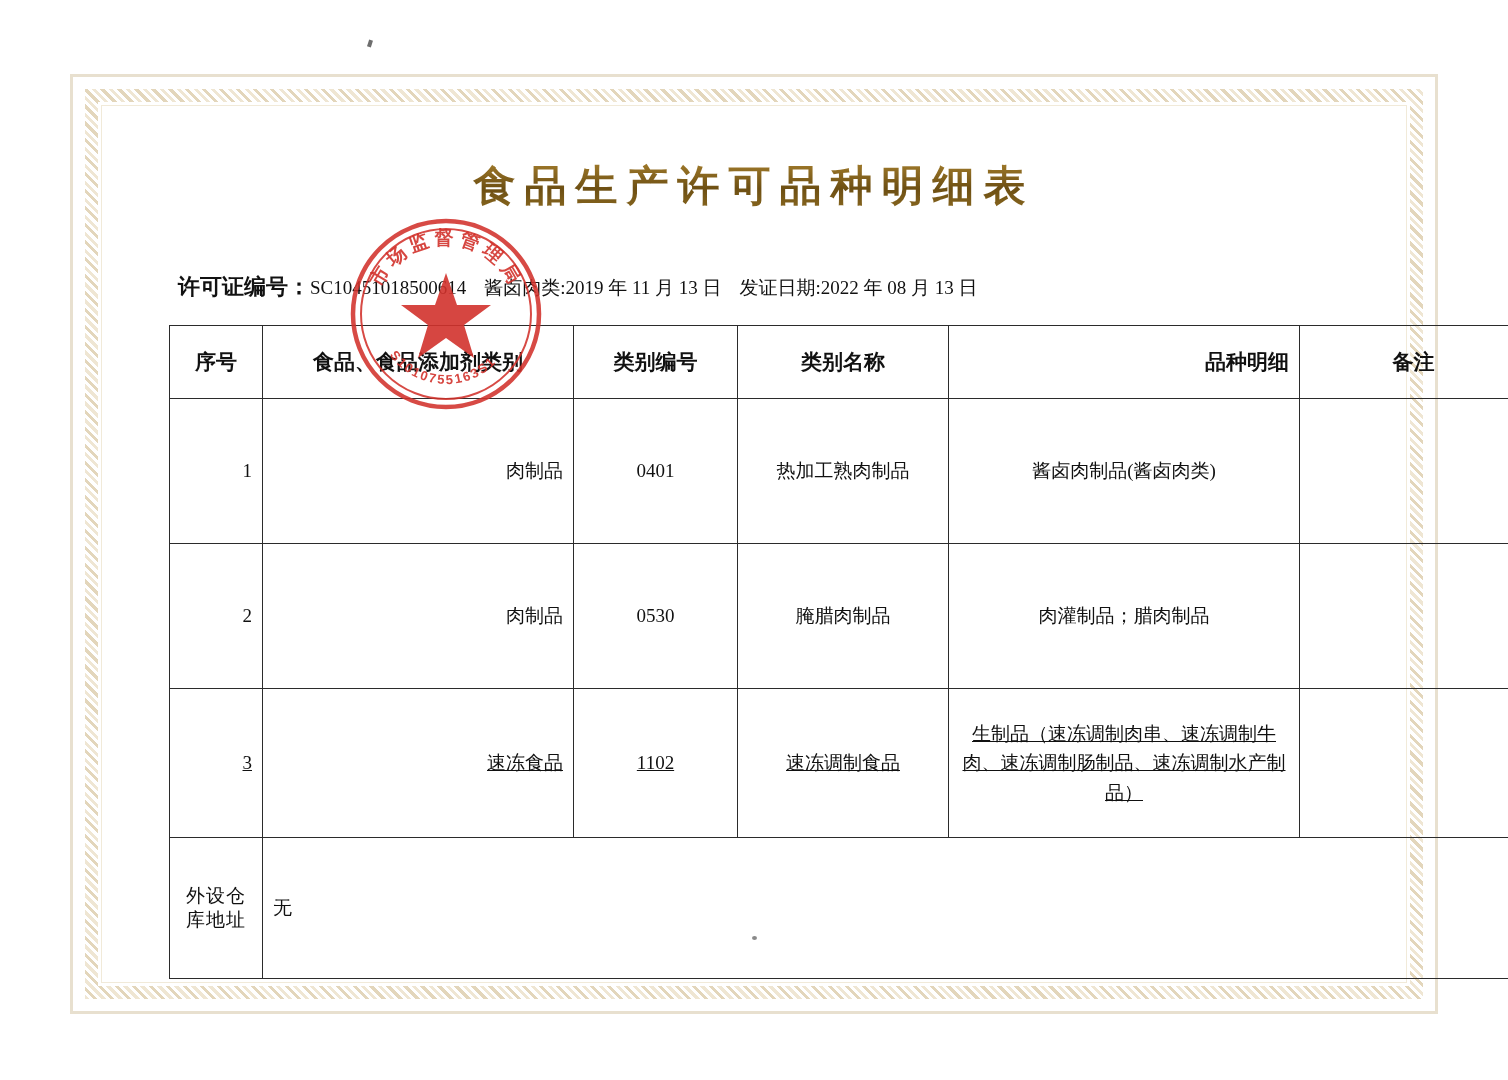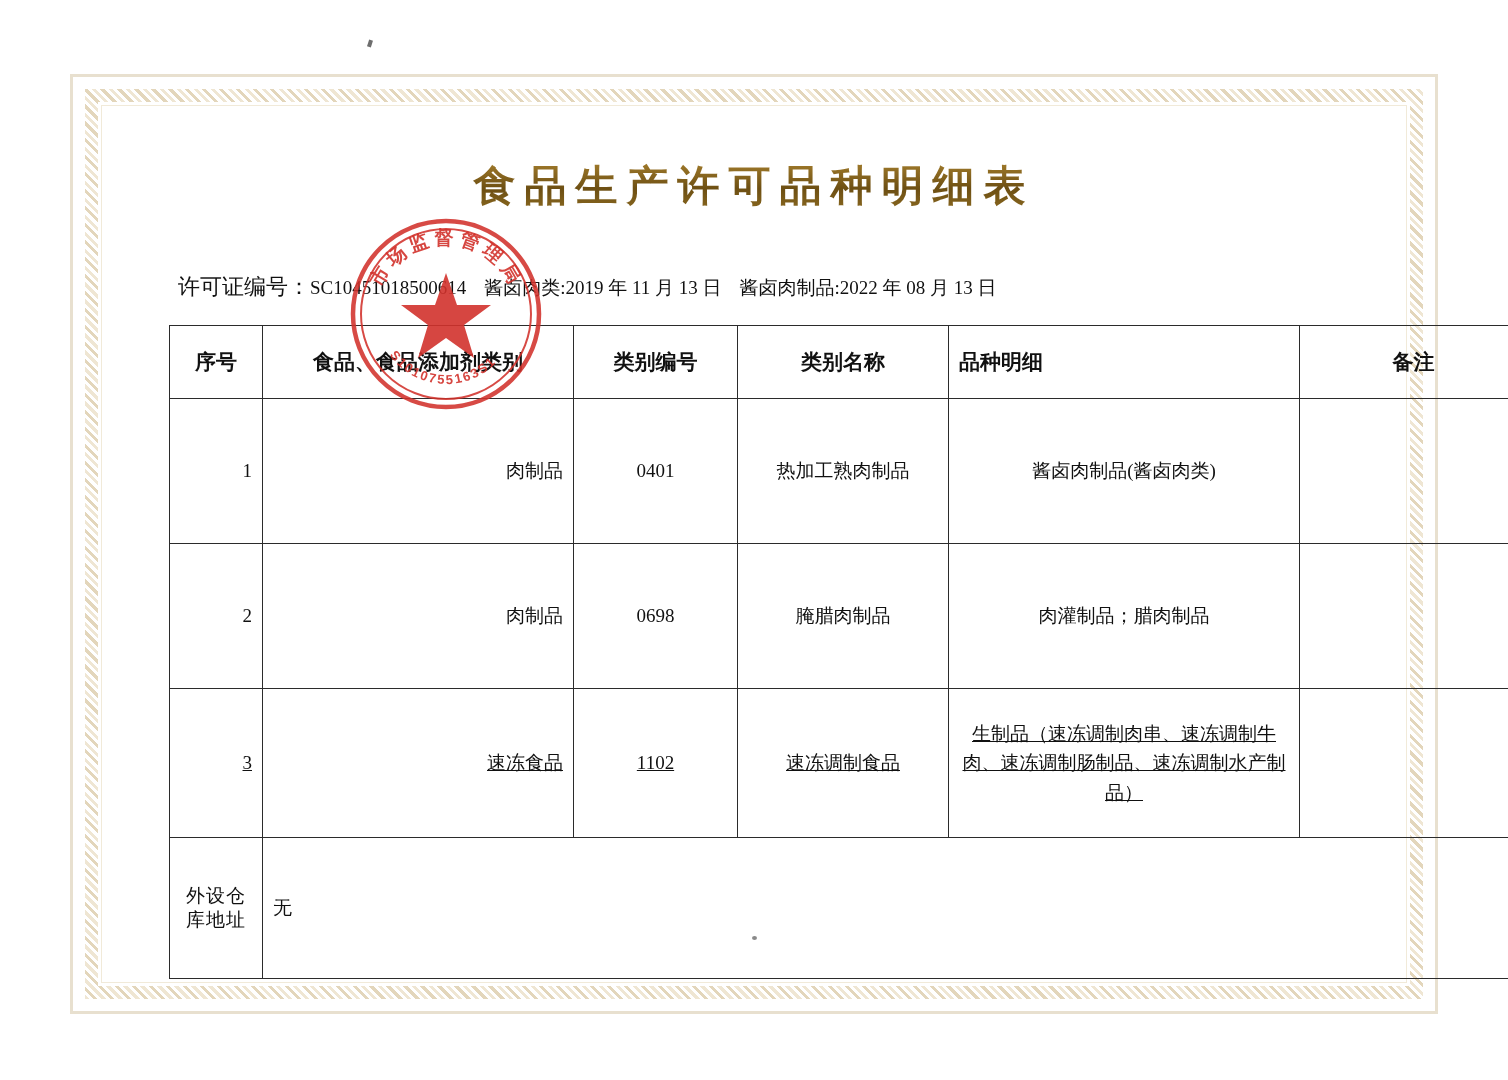--- a/index.html
+++ b/index.html
@@ -81,21 +81,21 @@
   .meta-row {
     position: absolute;
     left: 178px;
     top: 272px;
     width: 1200px;
     font-size: 19px;
     white-space: nowrap;
   }
   .meta-label {
     font-size: 22px;
-    font-weight: normal;
+    font-weight: bold;
   }
   .meta-text {
     font-size: 19px;
   }
   .meta-gap { display: inline-block; width: 18px; }
 
   
   table.spec {
     position: absolute;
     left: 137px;
@@ -178,47 +178,47 @@
 </div>
 
 <div class="dot-top"></div>
 <div class="dot-bottom"></div>
 
 <div class="content">
 
   <div class="title">食品生产许可品种明细表</div>
 
   <div class="meta-row">
-    <span class="meta-label">许可证编号：</span><span class="meta-text">SC10451018500614</span><span class="meta-gap"></span><span class="meta-text">酱卤肉类:</span><span class="meta-text">2019 年 11 月 13 日</span><span class="meta-gap"></span><span class="meta-text">酱卤肉制品:</span><span class="meta-text">2022 年 08 月 13 日</span>
+    <span class="meta-label">许可证编号：</span><span class="meta-text">SC10451018500614</span><span class="meta-gap"></span><span class="meta-text">酱卤肉类:</span><span class="meta-text">2019 年 11 月 13 日</span><span class="meta-gap"></span><span class="meta-text">发证日期:</span><span class="meta-text">2022 年 08 月 13 日</span>
   </div>
 
   <table class="spec">
     <thead>
       <tr>
         <th class="c-no">序号</th>
         <th class="c-cat">食品、食品添加剂类别</th>
         <th class="c-code">类别编号</th>
         <th class="c-name">类别名称</th>
-        <th class="c-detail" style="text-align:left">品种明细</th>
+        <th class="c-detail" style="text-align:right">品种明细</th>
         <th class="c-remark">备注</th>
       </tr>
     </thead>
     <tbody>
       <tr class="data-row">
         <td class="c-no">1</td>
         <td class="c-cat">肉制品</td>
         <td class="c-code">0401</td>
         <td class="c-name">热加工熟肉制品</td>
         <td class="c-detail">酱卤肉制品(酱卤肉类)</td>
         <td class="c-remark"></td>
       </tr>
       <tr class="data-row">
         <td class="c-no">2</td>
         <td class="c-cat">肉制品</td>
-        <td class="c-code">0698</td>
+        <td class="c-code">0530</td>
         <td class="c-name">腌腊肉制品</td>
         <td class="c-detail">肉灌制品；腊肉制品</td>
         <td class="c-remark"></td>
       </tr>
       <tr class="data-row tall">
         <td class="c-no">3</td>
         <td class="c-cat">速冻食品</td>
         <td class="c-code">1102</td>
         <td class="c-name">速冻调制食品</td>
         <td class="c-detail">生制品（速冻调制肉串、速冻调制牛肉、速冻调制肠制品、速冻调制水产制品）</td>

